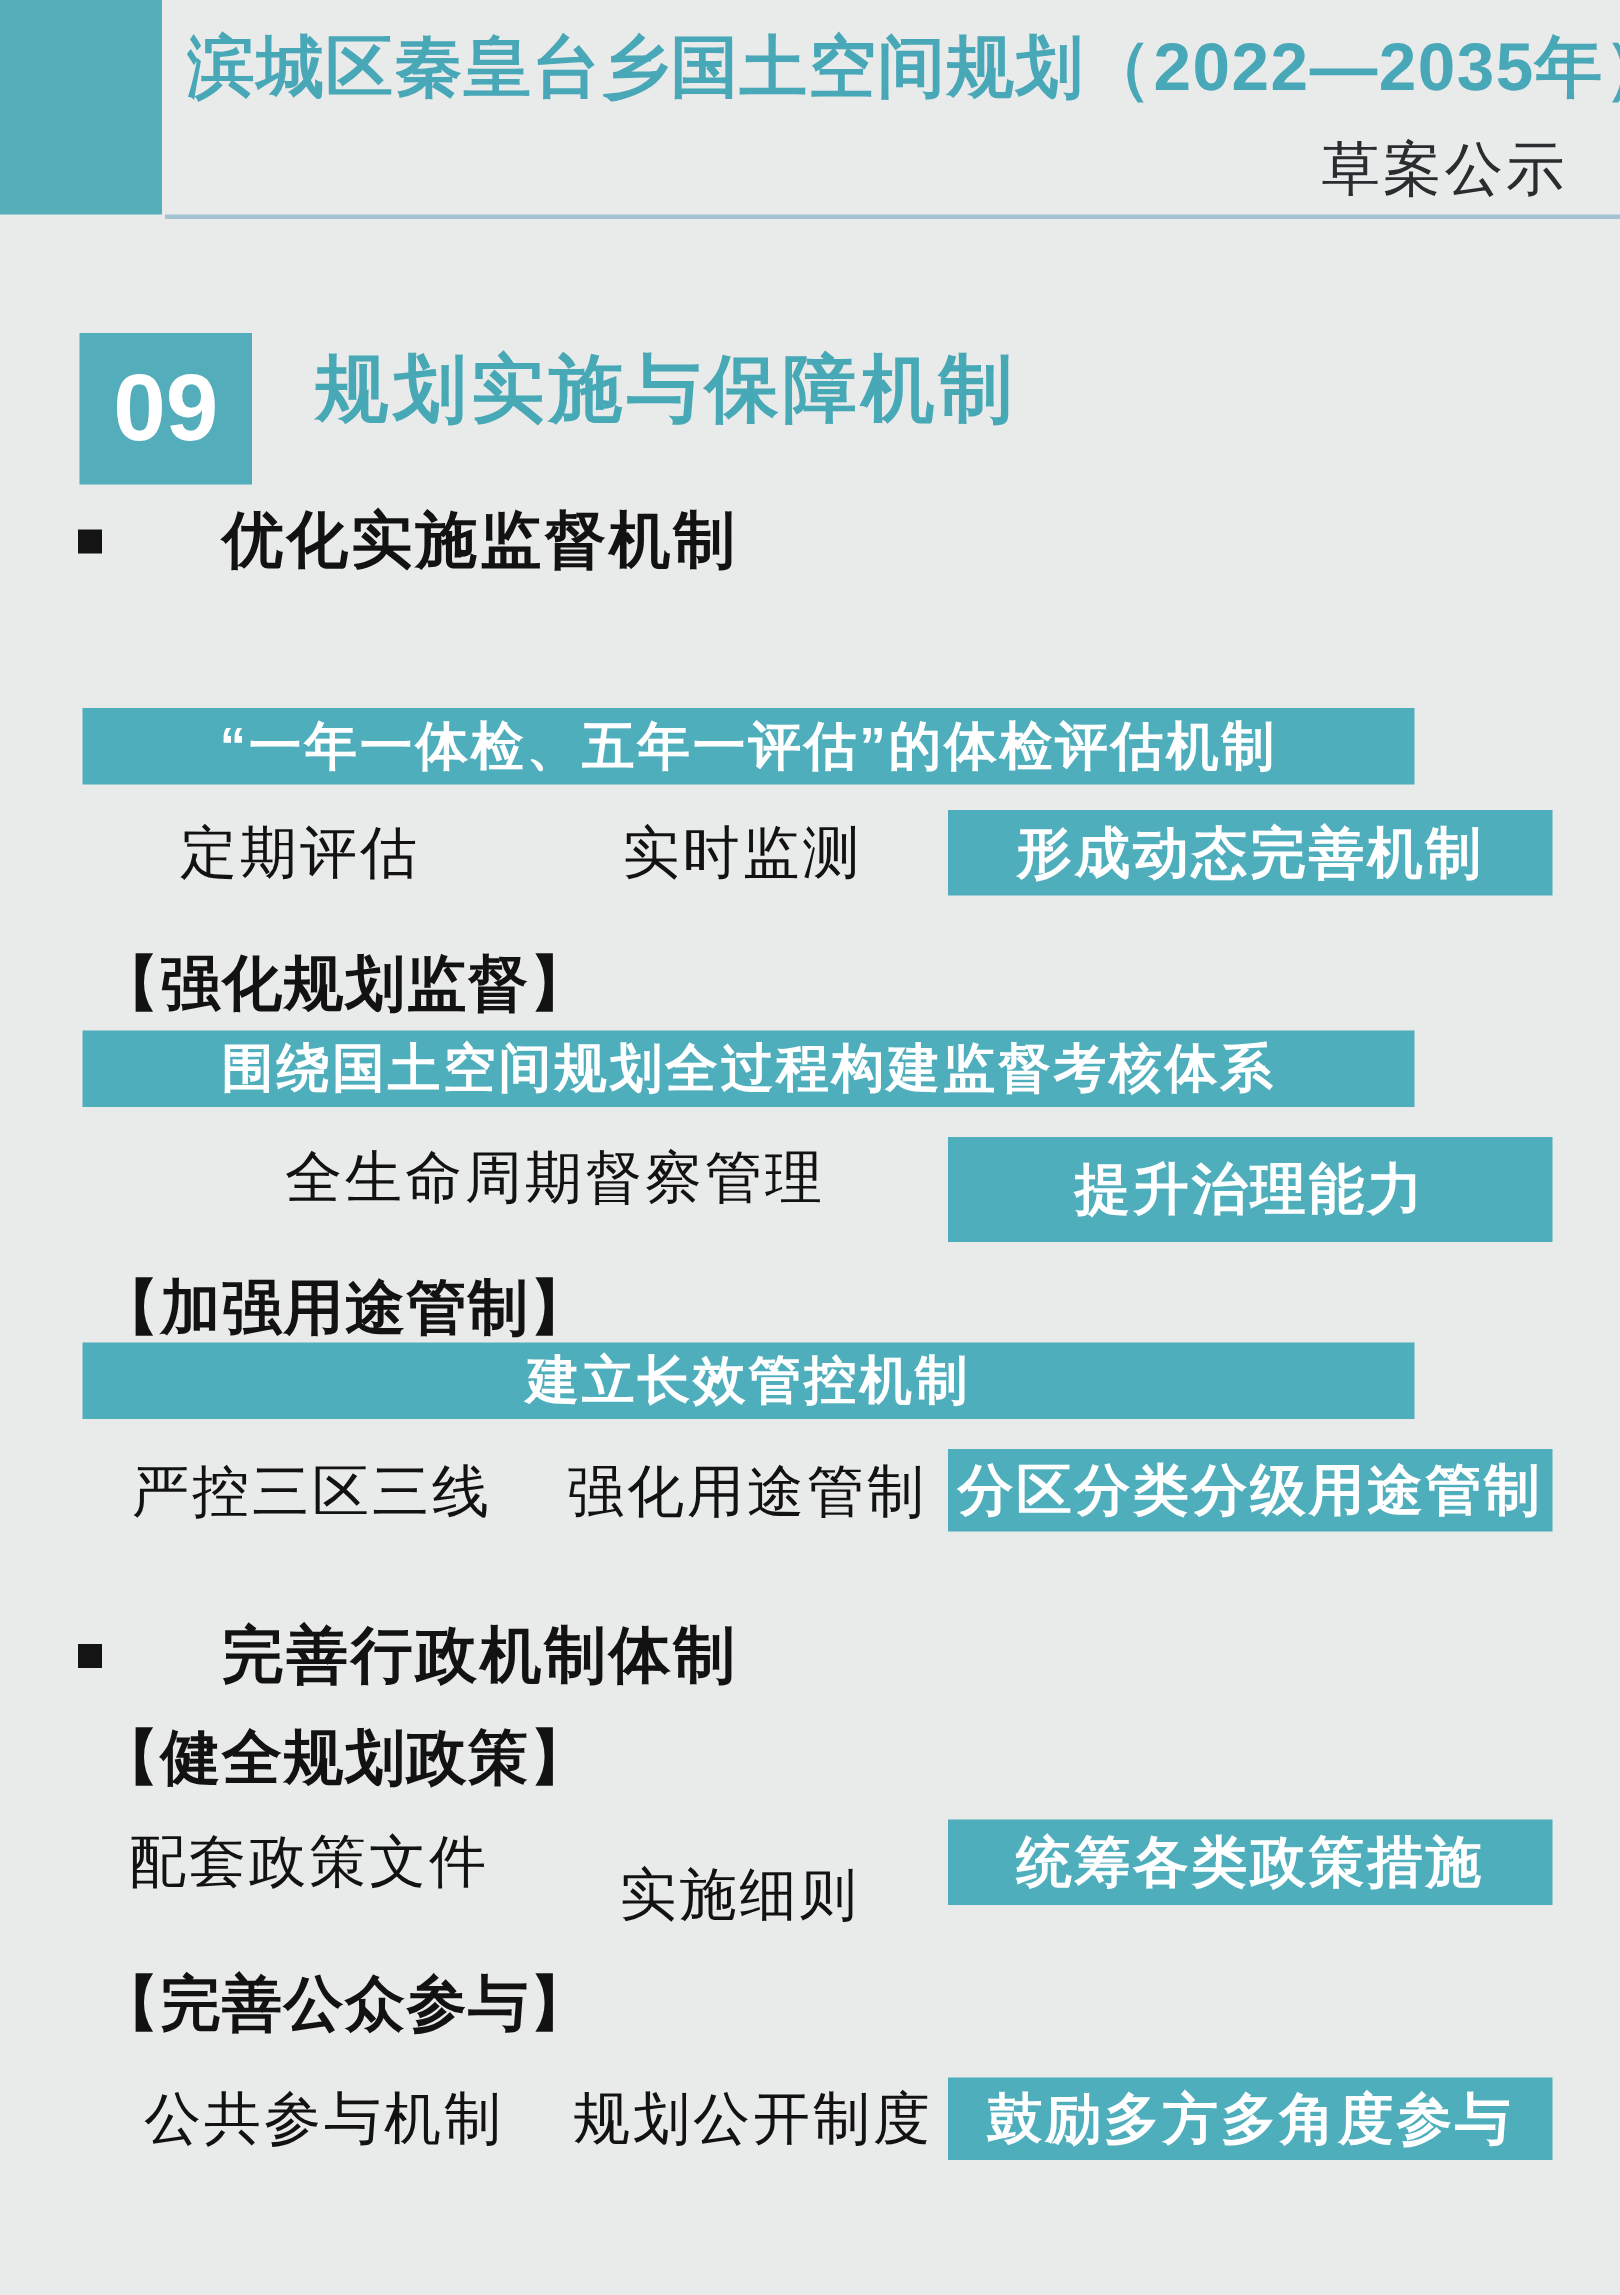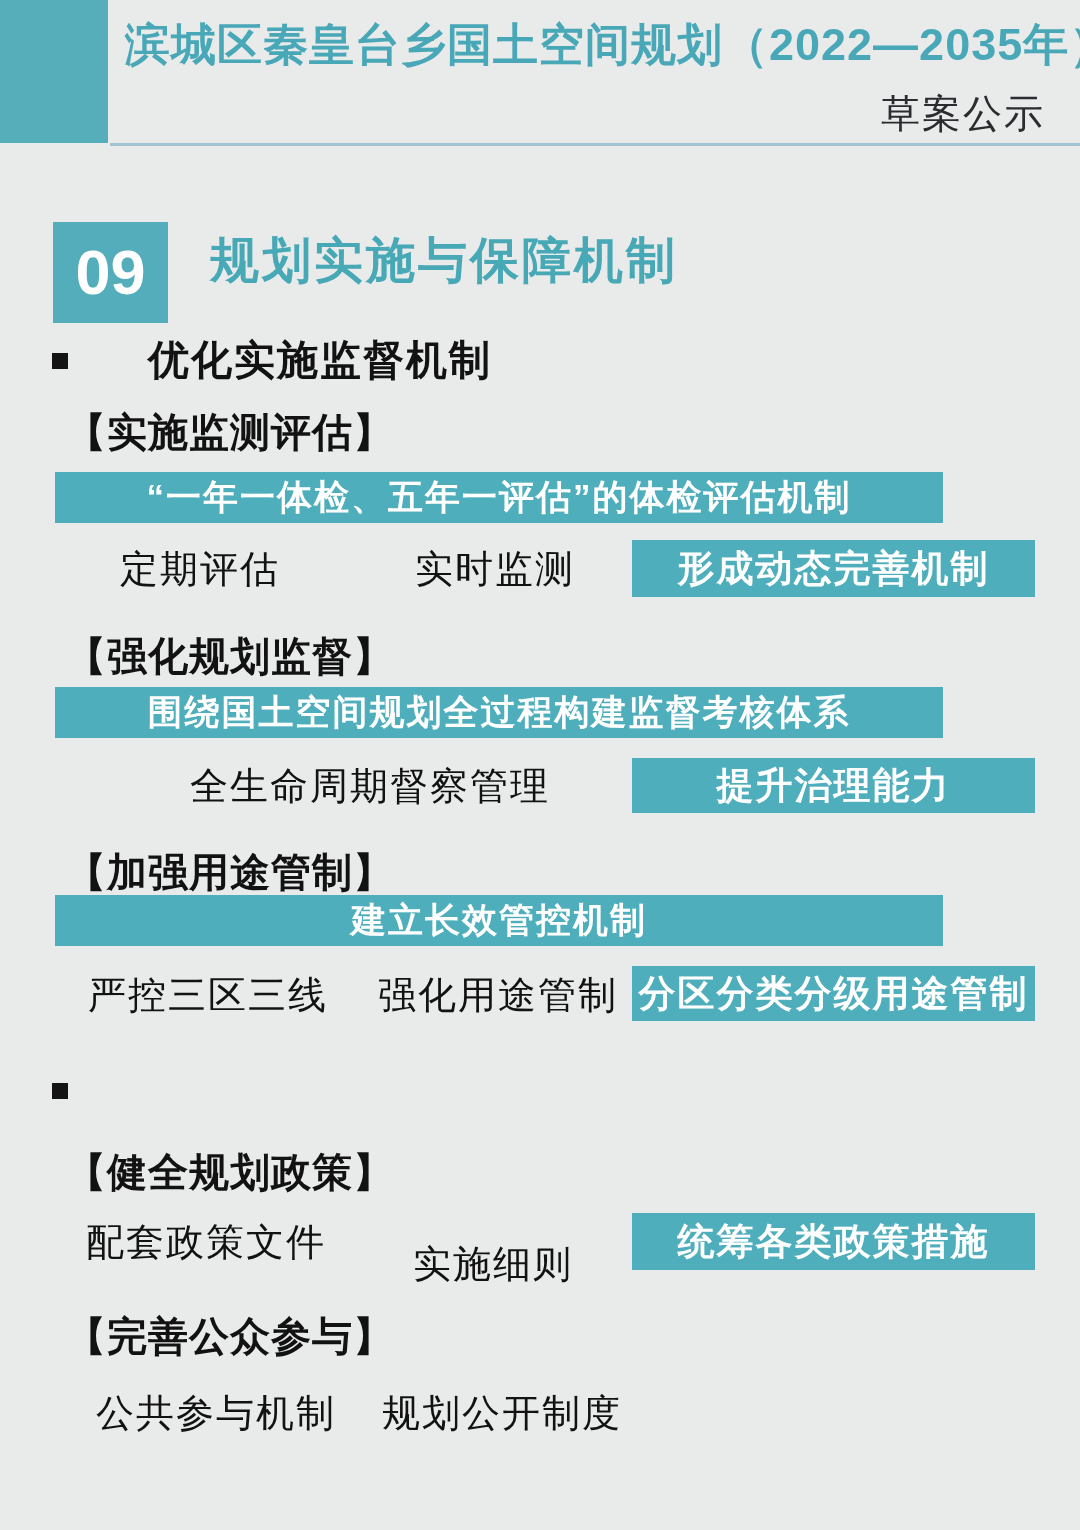--- a/index.html
+++ b/index.html
@@ -124,21 +124,21 @@
   .hl-box {
     position: absolute; left: 632px;
     width: 403px;
     background: #4faebc;
     color: #ffffff; font-size: 37px; font-weight: bold;
     letter-spacing: 2px;
     display: flex; align-items: center; justify-content: center;
     white-space: nowrap;
   }
   #hl-1 { top: 540px;  height: 57px; }
-  #hl-2 { top: 758px;  height: 55px; }
+  #hl-2 { top: 758px;  height: 70px; }
   #hl-3 { top: 966px;  height: 55px; }
   #hl-4 { top: 1213px; height: 57px; }
   #hl-5 { top: 1385px; height: 55px; }
 </style>
 </head>
 <body>
 
 <div class="page">
 
   <div class="teal-block"></div>
@@ -147,43 +147,44 @@
   <div class="hdr-line"></div>
 
   <div class="num-box">09</div>
   <div class="sec-title">规划实施与保障机制</div>
 
   <div class="blk-head" id="blk-head-1">
     <span class="sq"></span>
     <span class="blk-label">优化实施监督机制</span>
   </div>
 
-  <div class="subhead" id="subhead-1">【实施监测评估】</div>
   <div class="banner" id="banner-1">“一年一体检、五年一评估”的体检评估机制</div>
   <div class="item" id="row1-item1">定期评估</div>
   <div class="item" id="row1-item2">实时监测</div>
   <div class="hl-box" id="hl-1">形成动态完善机制</div>
 
   <div class="subhead" id="subhead-2">【强化规划监督】</div>
   <div class="banner" id="banner-2">围绕国土空间规划全过程构建监督考核体系</div>
   <div class="item" id="row2-item1">全生命周期督察管理</div>
   <div class="hl-box" id="hl-2">提升治理能力</div>
 
   <div class="subhead" id="subhead-3">【加强用途管制】</div>
   <div class="banner" id="banner-3">建立长效管控机制</div>
   <div class="item" id="row3-item1">严控三区三线</div>
   <div class="item" id="row3-item2">强化用途管制</div>
   <div class="hl-box" id="hl-3">分区分类分级用途管制</div>
 
   <div class="blk-head" id="blk-head-2">
     <span class="sq"></span>
+    <span class="blk-label">完善行政机制体制</span>
   </div>
 
   <div class="subhead" id="subhead-4">【健全规划政策】</div>
   <div class="item" id="row4-item1">配套政策文件</div>
   <div class="item" id="row4-item2">实施细则</div>
   <div class="hl-box" id="hl-4">统筹各类政策措施</div>
 
   <div class="subhead" id="subhead-5">【完善公众参与】</div>
   <div class="item" id="row5-item2">规划公开制度</div>
   <div class="item" id="row5-item1">公共参与机制</div>
+  <div class="hl-box" id="hl-5">鼓励多方多角度参与</div>
 
 </div>
 
 </body></html>

